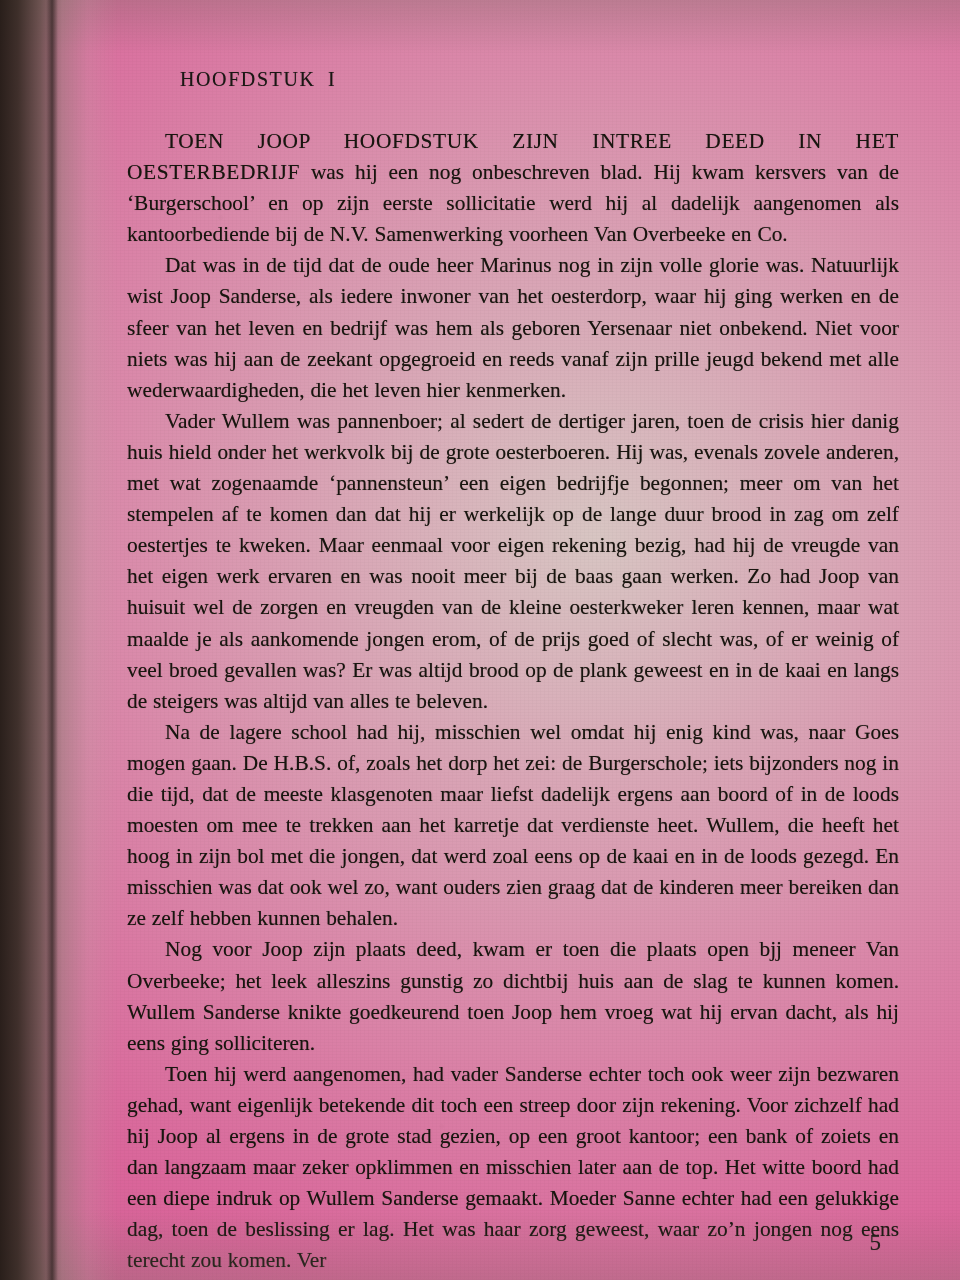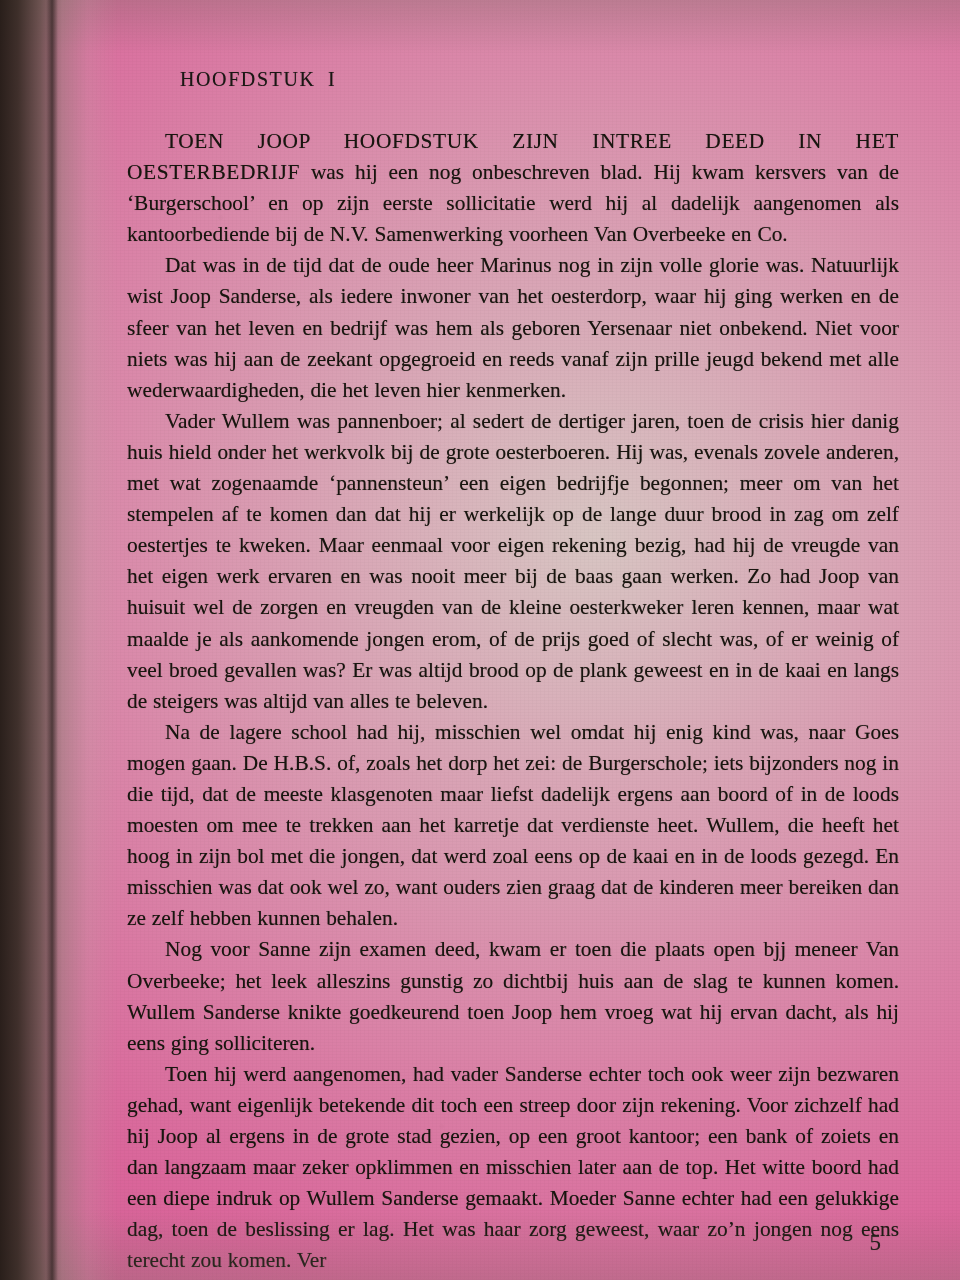--- a/index.html
+++ b/index.html
@@ -151,21 +151,21 @@
     <div id="body-text">
 
       <p class="para"><span class="smallcaps">TOEN JOOP HOOFDSTUK ZIJN INTREE DEED IN HET OESTERBEDRIJF</span><span> was hij een nog onbeschreven blad. Hij kwam kersvers van de ‘Burgerschool’ en op zijn eerste sollicitatie werd hij al dadelijk aangenomen als kantoorbediende bij de N.V. Samenwerking voorheen Van Overbeeke en Co.</span></p>
 
       <p class="para">Dat was in de tijd dat de oude heer Marinus nog in zijn volle glorie was. Natuurlijk wist Joop Sanderse, als iedere inwoner van het oesterdorp, waar hij ging werken en de sfeer van het leven en bedrijf was hem als geboren Yersenaar niet onbekend. Niet voor niets was hij aan de zeekant opgegroeid en reeds vanaf zijn prille jeugd bekend met alle wederwaardigheden, die het leven hier kenmerken.</p>
 
       <p class="para">Vader Wullem was pannenboer; al sedert de dertiger jaren, toen de crisis hier danig huis hield onder het werkvolk bij de grote oesterboeren. Hij was, evenals zovele anderen, met wat zogenaamde ‘pannensteun’ een eigen bedrijfje begonnen; meer om van het stempelen af te komen dan dat hij er werkelijk op de lange duur brood in zag om zelf oestertjes te kweken. Maar eenmaal voor eigen rekening bezig, had hij de vreugde van het eigen werk ervaren en was nooit meer bij de baas gaan werken. Zo had Joop van huisuit wel de zorgen en vreugden van de kleine oesterkweker leren kennen, maar wat maalde je als aankomende jongen erom, of de prijs goed of slecht was, of er weinig of veel broed gevallen was? Er was altijd brood op de plank geweest en in de kaai en langs de steigers was altijd van alles te beleven.</p>
 
       <p class="para">Na de lagere school had hij, misschien wel omdat hij enig kind was, naar Goes mogen gaan. De H.B.S. of, zoals het dorp het zei: de Burgerschole; iets bijzonders nog in die tijd, dat de meeste klasgenoten maar liefst dadelijk ergens aan boord of in de loods moesten om mee te trekken aan het karretje dat verdienste heet. Wullem, die heeft het hoog in zijn bol met die jongen, dat werd zoal eens op de kaai en in de loods gezegd. En misschien was dat ook wel zo, want ouders zien graag dat de kinderen meer bereiken dan ze zelf hebben kunnen behalen.</p>
 
-      <p class="para">Nog voor Sanne zijn examen deed, kwam er toen die plaats open bjj meneer Van Overbeeke; het leek alleszins gunstig zo dichtbij huis aan de slag te kunnen komen. Wullem Sanderse knikte goedkeurend toen Joop hem vroeg wat hij ervan dacht, als hij eens ging solliciteren.</p>
+      <p class="para">Nog voor Joop zijn plaats deed, kwam er toen die plaats open bjj meneer Van Overbeeke; het leek alleszins gunstig zo dichtbij huis aan de slag te kunnen komen. Wullem Sanderse knikte goedkeurend toen Joop hem vroeg wat hij ervan dacht, als hij eens ging solliciteren.</p>
 
       <p class="para">Toen hij werd aangenomen, had vader Sanderse echter toch ook weer zijn bezwaren gehad, want eigenlijk betekende dit toch een streep door zijn rekening. Voor zichzelf had hij Joop al ergens in de grote stad gezien, op een groot kantoor; een bank of zoiets en dan langzaam maar zeker opklimmen en misschien later aan de top. Het witte boord had een diepe indruk op Wullem Sanderse gemaakt. Moeder Sanne echter had een gelukkige dag, toen de beslissing er lag. Het was haar zorg geweest, waar zo’n jongen nog eens terecht zou komen. Ver</p>
 
     </div>
 
     <div id="page-number">5</div>
 
   </div>
 
   <div id="top-shadow"></div>

